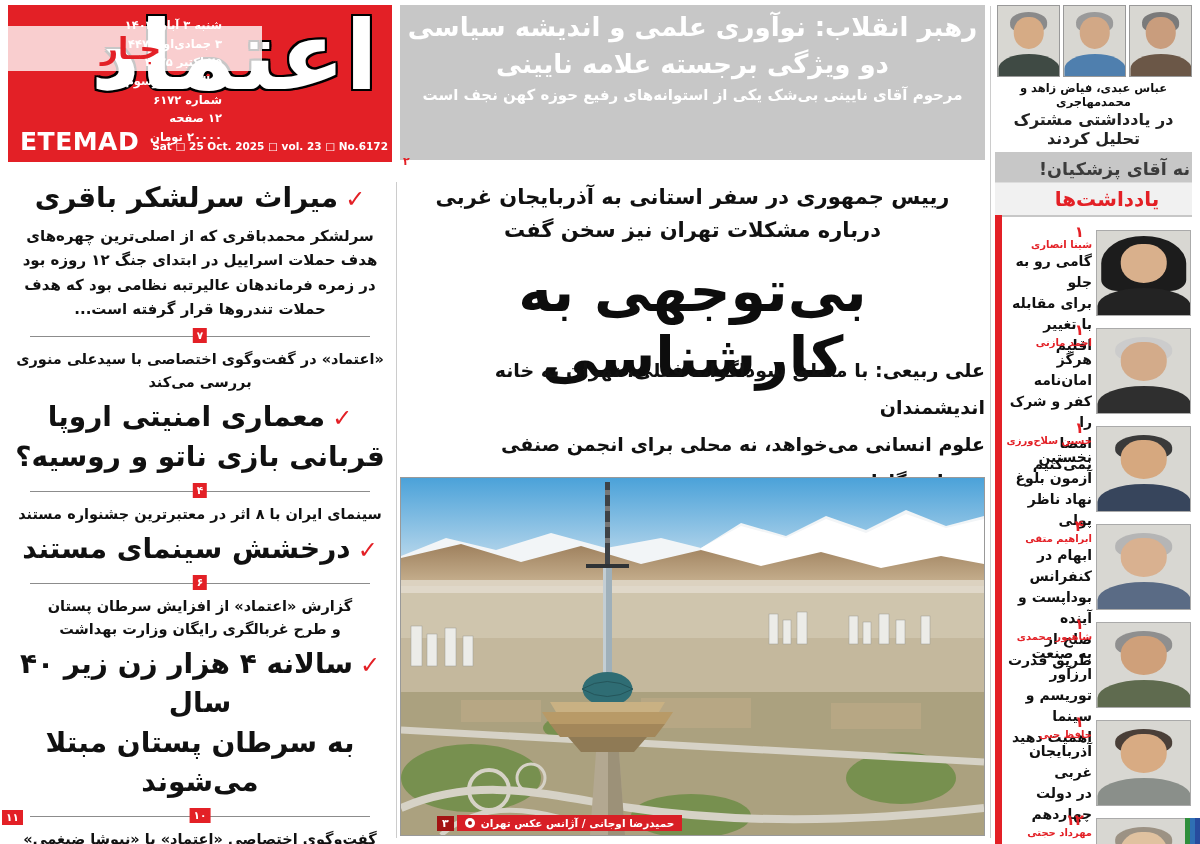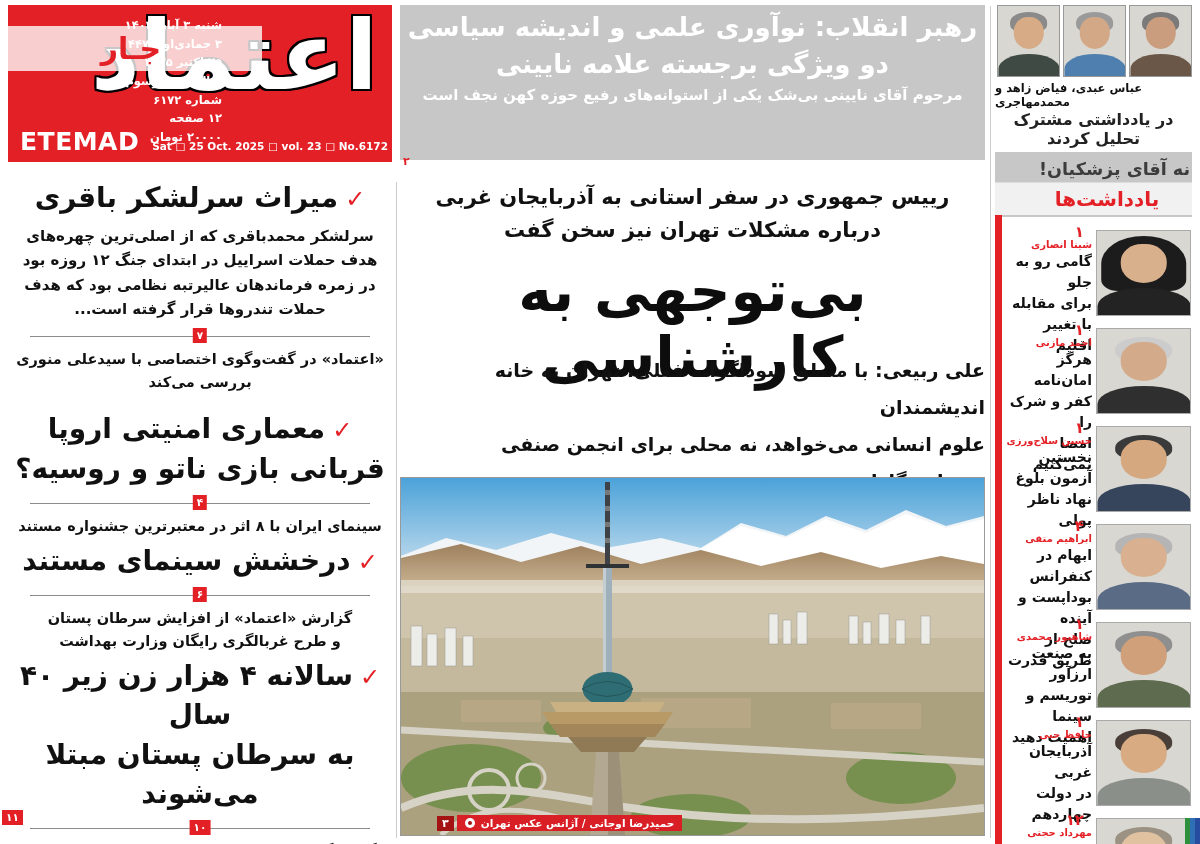--- a/index.html
+++ b/index.html
@@ -31,21 +31,21 @@
   .tc-headline{margin-top:4px;font-size:26px;font-weight:900;color:#fff;line-height:1.42;}
   .tc-deck{margin-top:3px;font-size:15px;font-weight:800;color:#fff;}
   .pageref{background:#e32026;color:#fff;font-size:10.5px;font-weight:700;padding:1px 4px;display:inline-block;line-height:13px;}
   .pagenum-plain{color:#e32026;font-size:11px;font-weight:800;}
   .tc-page{position:absolute;left:3px;bottom:-8px;}
 
   
   .topright{position:absolute;left:995px;top:5px;width:197px;}
   .tr-photos{display:flex;flex-direction:row;gap:3px;direction:rtl;}
   .tr-photos .avatar{width:63px;height:72px;border:1px solid #999;box-sizing:border-box;}
-  .tr-byline{margin-top:4px;text-align:left;font-size:11.5px;font-weight:800;color:#111;}
+  .tr-byline{margin-top:4px;text-align:center;font-size:11.5px;font-weight:800;color:#111;}
   .tr-kicker{text-align:center;font-size:16px;font-weight:700;color:#222;margin-top:1px;}
   .tr-quote{position:relative;margin-top:4px;background:#c7c7c7;text-align:right;
             font-size:17.5px;font-weight:900;color:#3c3c3c;line-height:1.5;padding:4px 2px 8px;}
   .tr-page{position:absolute;left:4px;bottom:1px;}
 
   
   .vline{position:absolute;width:1px;background:#ccc;}
 
   
   .leftcol{position:absolute;left:8px;top:178px;width:384px;text-align:center;color:#111;}
@@ -157,21 +157,21 @@
   <div class="vline" style="left:990px;top:6px;height:832px"></div>
 
   <div class="leftcol fa">
     <div class="s-hl"><span class="check">✓</span><span>میراث سرلشکر باقری</span></div>
     <div class="s-body">سرلشکر محمدباقری که از اصلی‌ترین چهره‌های هدف حملات اسراییل در ابتدای جنگ ۱۲ روزه بود در زمره فرماندهان عالیرتبه نظامی بود که هدف حملات تندروها قرار گرفته است...</div>
 
     <div class="divider">
         <span class="pageref">۷</span>
       </div>
     <div class="s-kicker">«اعتماد» در گفت‌وگوی اختصاصی با سیدعلی منوری بررسی می‌کند</div>
-    <div class="s-hl preline" style="margin-top:16px"><span class="check">✓</span><span class="preline">معماری امنیتی اروپا
+    <div class="s-hl preline" style="margin-top:4px"><span class="check">✓</span><span class="preline">معماری امنیتی اروپا
 قربانی بازی ناتو و روسیه؟</span></div>
 
     <div class="divider">
         <span class="pageref">۴</span>
       </div>
     <div class="s-kicker">سینمای ایران با ۸ اثر در معتبرترین جشنواره مستند</div>
     <div class="s-hl" style="margin-top:4px"><span class="check">✓</span><span>درخشش سینمای مستند</span></div>
 
     <div class="divider">
         <span class="pageref">۶</span>

